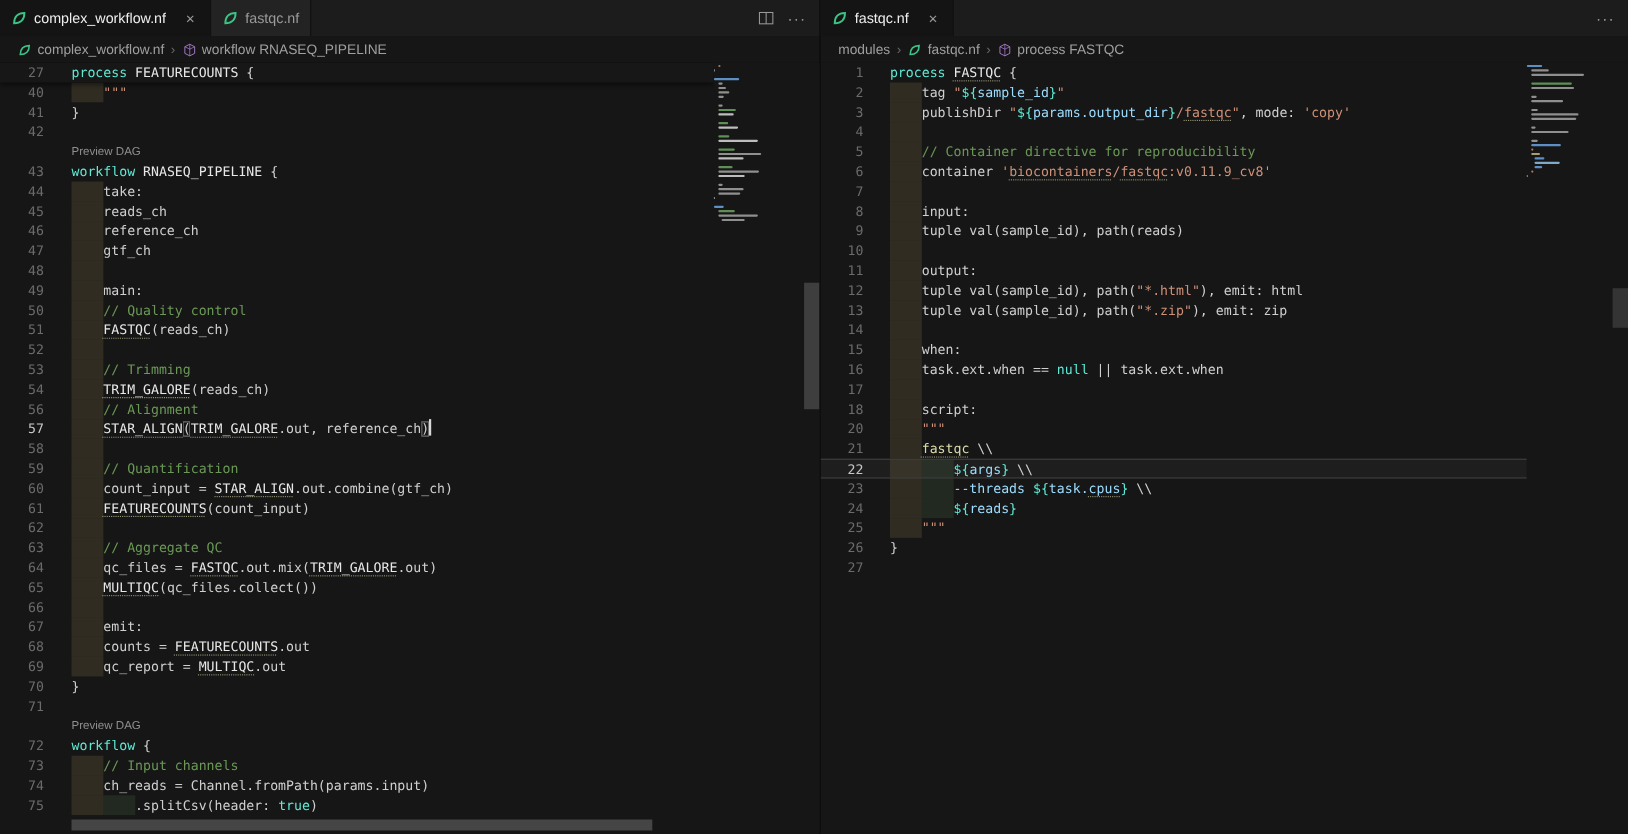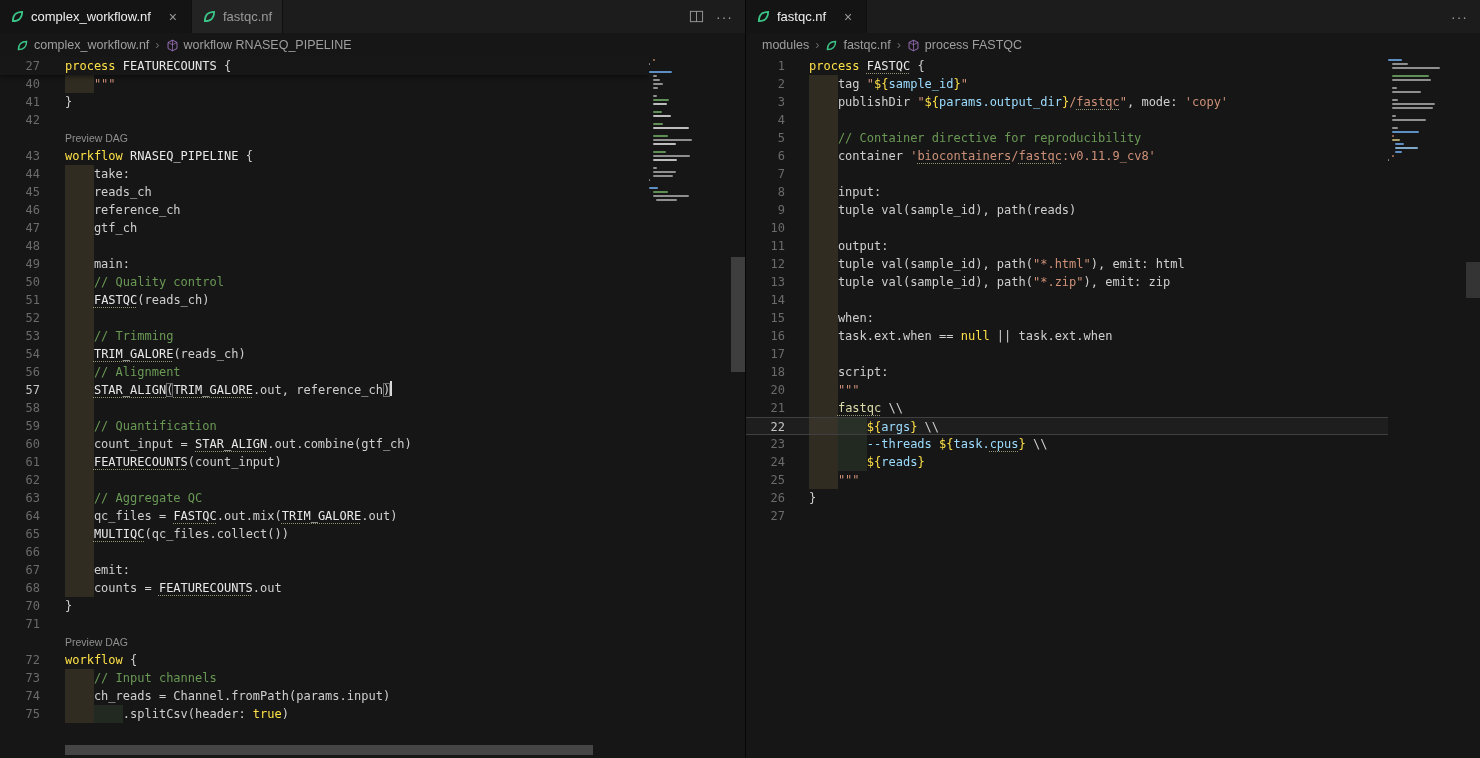--- a/index.html
+++ b/index.html
@@ -49,21 +49,21 @@
   .stripe.l1 { left:calc(var(--gut) + 29px); background:rgba(140,220,140,0.10); }
 
   .lens-row { height:18px; display:flex; align-items:center; }
   .lens { margin-left:var(--gut); font-family:"Liberation Sans",sans-serif;
           font-size:10.5px; color:#8f8f8f; cursor:pointer; }
 
   .sticky { position:relative; z-index:3; background:#171717;
             box-shadow:0 2px 4px rgba(0,0,0,0.45); }
 
   
-  .t-d { color:#cfcfcf; } .t-k { color:#fde047; } .t-c { color:#6a9955; }
+  .t-d { color:#cfcfcf; } .t-k { color:#5eead4; } .t-c { color:#6a9955; }
   .t-s { color:#ce9178; } .t-f { color:#e8e8e8; } .t-v { color:#9cdcfe; }
   .t-y { color:#dcdcaa; }
   .u  { text-decoration:underline dotted rgba(205,205,160,0.7);
         text-decoration-thickness:1px; text-underline-offset:3px; }
   .bh { box-shadow:inset 0 0 0 1px #6e6e6e; }
   .cursor { display:inline-block; width:1.5px; height:15px; background:#d8d8d8;
             vertical-align:-2px; }
 
   
   .minimap { flex:none; position:relative; padding-top:2px; cursor:pointer; }
@@ -166,20 +166,21 @@
             <div class="code-line"><span class="ln">59</span><span class="stripe l0"></span><span class="code"><span class="t-c">    // Quantification</span></span></div>
             <div class="code-line"><span class="ln">60</span><span class="stripe l0"></span><span class="code"><span class="t-d">    count_input = </span><span class="t-f u">STAR_ALIGN</span><span class="t-d">.out.combine(gtf_ch)</span></span></div>
             <div class="code-line"><span class="ln">61</span><span class="stripe l0"></span><span class="code"><span class="t-d">    </span><span class="t-f u">FEATURECOUNTS</span><span class="t-d">(count_input)</span></span></div>
             <div class="code-line"><span class="ln">62</span><span class="stripe l0"></span><span class="code"></span></div>
             <div class="code-line"><span class="ln">63</span><span class="stripe l0"></span><span class="code"><span class="t-c">    // Aggregate QC</span></span></div>
             <div class="code-line"><span class="ln">64</span><span class="stripe l0"></span><span class="code"><span class="t-d">    qc_files = </span><span class="t-f u">FASTQC</span><span class="t-d">.out.mix(</span><span class="t-f u">TRIM_GALORE</span><span class="t-d">.out)</span></span></div>
             <div class="code-line"><span class="ln">65</span><span class="stripe l0"></span><span class="code"><span class="t-d">    </span><span class="t-f u">MULTIQC</span><span class="t-d">(qc_files.collect())</span></span></div>
             <div class="code-line"><span class="ln">66</span><span class="stripe l0"></span><span class="code"></span></div>
             <div class="code-line"><span class="ln">67</span><span class="stripe l0"></span><span class="code"><span class="t-d">    emit:</span></span></div>
             <div class="code-line"><span class="ln">68</span><span class="stripe l0"></span><span class="code"><span class="t-d">    counts = </span><span class="t-f u">FEATURECOUNTS</span><span class="t-d">.out</span></span></div>
+            <div class="code-line"><span class="ln">69</span><span class="stripe l0"></span><span class="code"><span class="t-d">    qc_report = </span><span class="t-f u">MULTIQC</span><span class="t-d">.out</span></span></div>
             <div class="code-line"><span class="ln">70</span><span class="code"><span class="t-d">}</span></span></div>
             <div class="code-line"><span class="ln">71</span><span class="code"></span></div>
             <div class="lens-row">
               <span class="lens">Preview DAG</span>
             </div>
             <div class="code-line"><span class="ln">72</span><span class="code"><span class="t-k">workflow</span><span class="t-d"> {</span></span></div>
             <div class="code-line"><span class="ln">73</span><span class="stripe l0"></span><span class="code"><span class="t-c">    // Input channels</span></span></div>
             <div class="code-line"><span class="ln">74</span><span class="stripe l0"></span><span class="code"><span class="t-d">    ch_reads = Channel.fromPath(params.input)</span></span></div>
             <div class="code-line"><span class="ln">75</span><span class="stripe l0"></span><span class="stripe l1"></span><span class="code"><span class="t-d">        .splitCsv(header: </span><span class="t-k">true</span><span class="t-d">)</span></span></div>
           </div>

